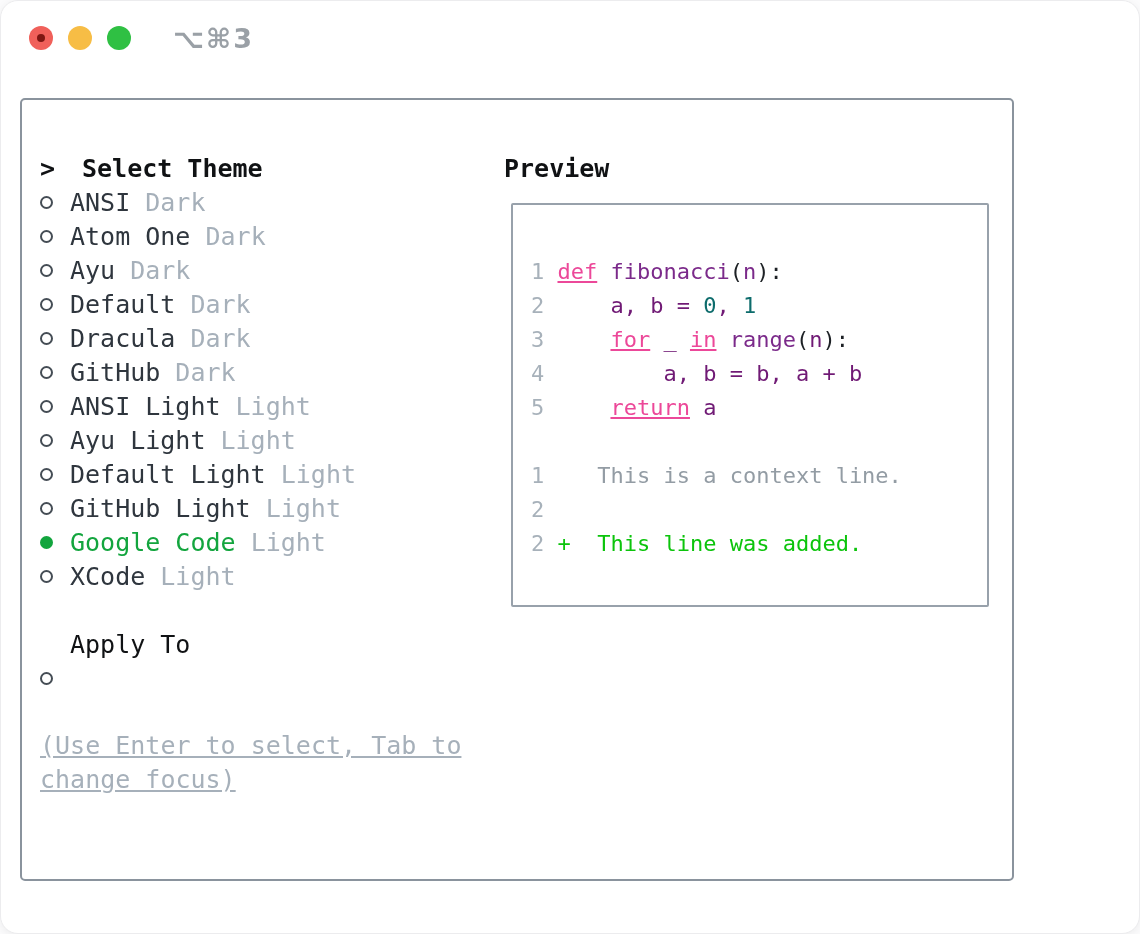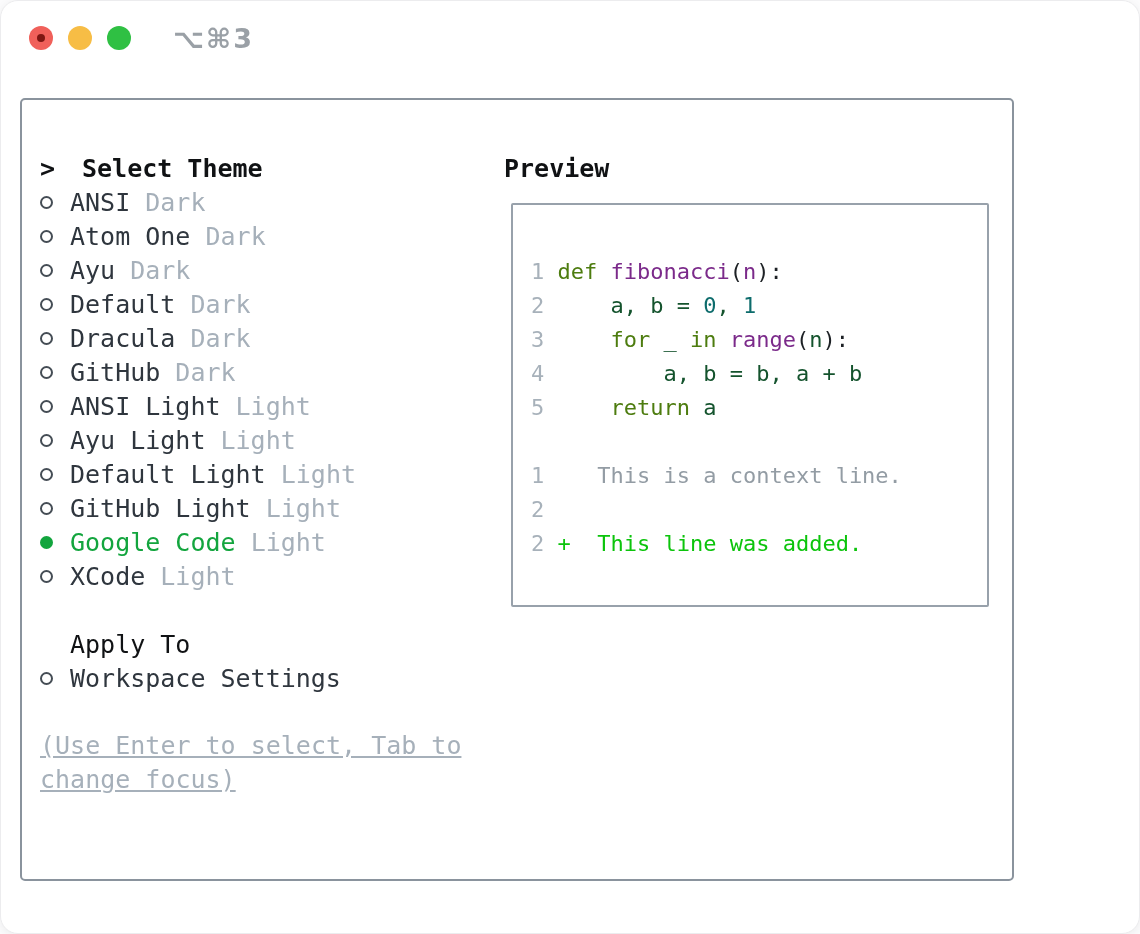--- a/index.html
+++ b/index.html
@@ -57,25 +57,25 @@
   
   .preview-hdr{position:absolute;left:482px;top:51px;height:34px;display:flex;align-items:center;
     font-size:25px;font-weight:bold;color:#101214;}
   .preview-box{
     position:absolute;left:489px;top:103px;width:478px;height:404px;
     border:2px solid #98a1ab;box-sizing:border-box;border-radius:2px;
     padding:49px 0 0 18px;font-size:22px;
   }
   .code-line{height:34px;display:flex;align-items:center;white-space:pre;}
   .lnum{display:inline-block;width:2ch;color:#a7b1ba;}
-  .kwd{color:#4d7c0f;}
+  .kwd{color:#ec4899;text-decoration:underline;}
   .typ{color:#7b2a8a;}
   .lit{color:#0d6c6c;}
   .pun{color:#1d2125;}
-  .pln{color:#14532d;}
+  .pln{color:#701a75;}
   .ctx{color:#939ca4;}
   .del{color:#d23313;}
   .add{color:#0cc40c;}
 </style>
 </head>
 <body>
 
 <div class="window">
 
   <div class="titlebar">
@@ -111,21 +111,21 @@
         </div>
 
       <div class="spacer"></div>
 
       <div class="row">
         <span class="marker"></span>
         <span class="subhdr">Apply To</span>
       </div>
 
       <div id="apply-list">
-          <div class="row apply-item"><span class="marker"><span class="radio"></span></span><span class="opt-name">Workspace Settings</span></div>
+          <div class="row apply-item"><span class="marker"><span class="radio"></span></span></div>
         </div>
 
       <div class="hint">(Use Enter to select, Tab to change focus)</div>
     </div>
 
     <div class="preview-hdr">Preview</div>
 
     <div class="preview-box">
       <div id="code-block">
           <div class="code-line"><span class="lnum">1</span><span class="kwd">def</span><span class="pln"> </span><span class="typ">fibonacci</span><span class="pun">(</span><span class="typ">n</span><span class="pun">):</span></div>

